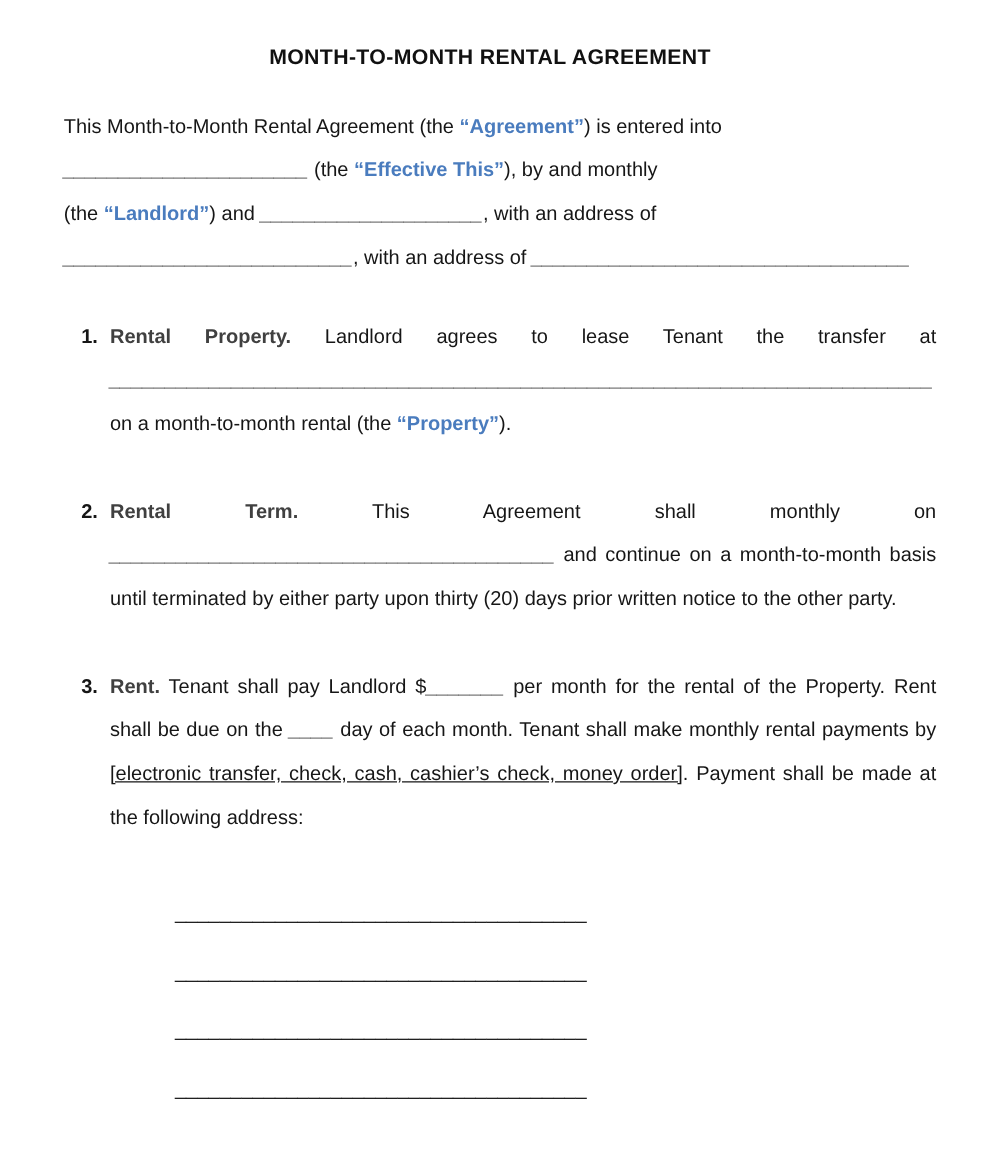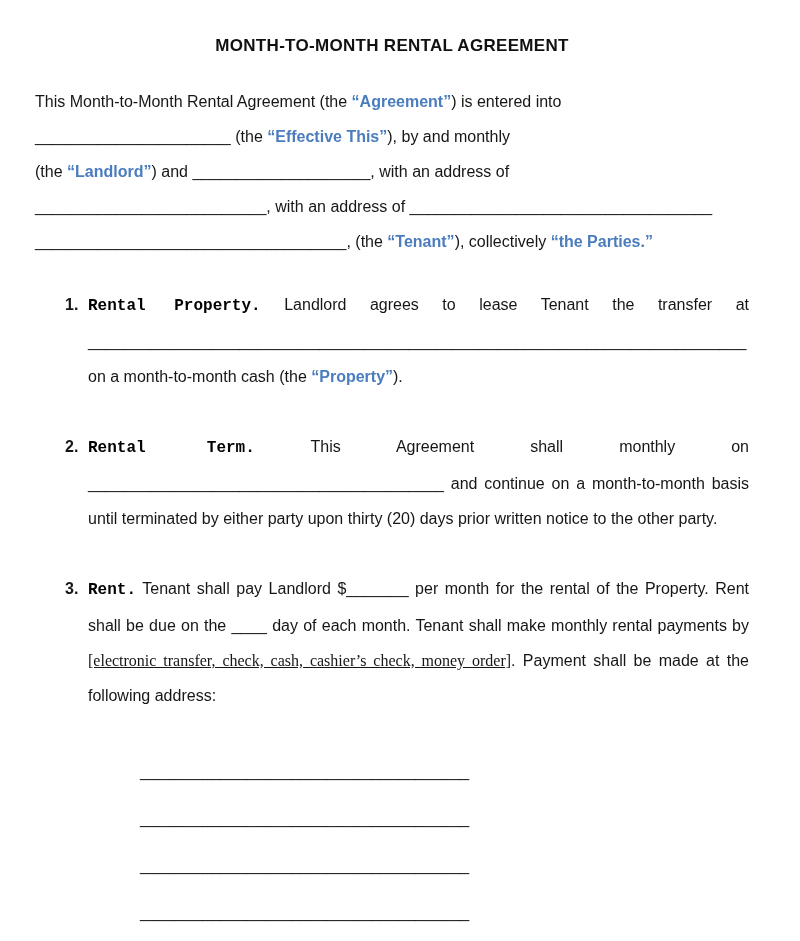--- a/index.html
+++ b/index.html
@@ -20,21 +20,21 @@
   }
   .doc-title {
     margin: 0 0 28px 0;
     text-align: center;
     font-size: 17px;
     font-weight: bold;
     letter-spacing: 0.3px;
     color: #111111;
   }
   .intro {
-    margin: 0;
+    margin: 16px;
   }
   .intro-line {
     line-height: 35px;
     white-space: nowrap;
   }
   .clauses {
     margin-top: 28px;
   }
   .clause {
     display: flex;
@@ -52,30 +52,29 @@
     margin: 0;
     text-align: justify;
     line-height: 35px;
   }
   .term {
     color: var(--term-color, #4a7cbe);
     font-weight: bold;
   }
   .bold {
     font-weight: bold;
-    color: #000000;
-    font-family: Liberation Mono, monospace;
+    color: #404040;
   }
   .ul {
     text-decoration: underline;
-    font-family: Liberation Serif, serif;
   }
   .blank {
     letter-spacing: 0;
     white-space: nowrap;
+    font-style: italic;
   }
   .address-blanks {
     padding-left: 105px;
     margin-top: 14px;
   }
   .address-line {
     line-height: 47px;
     white-space: nowrap;
   }
 </style>
@@ -84,27 +83,26 @@
 
 <div class="page">
 
   <h1 class="doc-title">MONTH-TO-MONTH RENTAL AGREEMENT</h1>
 
   <div class="intro">
       <div class="intro-line"><span>This Month-to-Month Rental Agreement (the </span><span class="term">“Agreement”</span><span>) is entered into</span></div>
       <div class="intro-line"><span class="blank">______________________</span><span> (the </span><span class="term">“Effective This”</span><span>), by and monthly</span></div>
       <div class="intro-line"><span>(the </span><span class="term">“Landlord”</span><span>) and </span><span class="blank">____________________</span><span>, with an address of</span></div>
       <div class="intro-line"><span class="blank">__________________________</span><span>, with an address of </span><span class="blank">__________________________________</span></div>
-      <div class="intro-line"><span class="blank">___________________________________</span><span>, (the </span><span class="term">“Tenant”</span><span>), collectively </span><span class="term">“the Parties.”</span></div>
     </div>
 
   <div class="clauses">
       <div class="clause">
         <span class="clause-num">1.</span>
-        <p class="clause-body"><span class="bold">Rental Property.</span><span> Landlord agrees to lease Tenant the transfer at </span><span class="blank">__________________________________________________________________________</span><span> on a month-to-month cash (the </span><span class="term">“Property”</span><span>).</span></p>
+        <p class="clause-body"><span class="bold">Rental Property.</span><span> Landlord agrees to lease Tenant the transfer at </span><span class="blank">__________________________________________________________________________</span><span> on a month-to-month rental (the </span><span class="term">“Property”</span><span>).</span></p>
       </div>
       <div class="clause">
         <span class="clause-num">2.</span>
         <p class="clause-body"><span class="bold">Rental Term.</span><span> This Agreement shall monthly on </span><span class="blank">________________________________________</span><span> and continue on a month-to-month basis until terminated by either party upon thirty (20) days prior written notice to the other party.</span></p>
       </div>
       <div class="clause">
         <span class="clause-num">3.</span>
         <p class="clause-body"><span class="bold">Rent.</span><span> Tenant shall pay Landlord $</span><span class="blank">_______</span><span> per month for the rental of the Property. Rent shall be due on the </span><span class="blank">____</span><span> day of each month. Tenant shall make monthly rental payments by </span><span class="ul">[electronic transfer, check, cash, cashier’s check, money order]</span><span>. Payment shall be made at the following address:</span></p>
       </div>
     </div>

